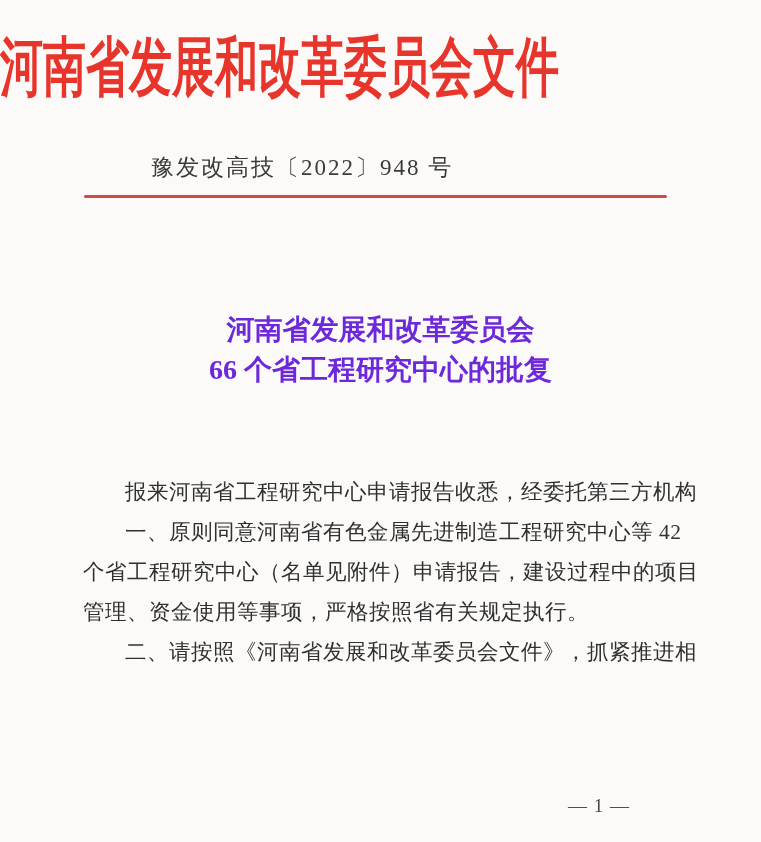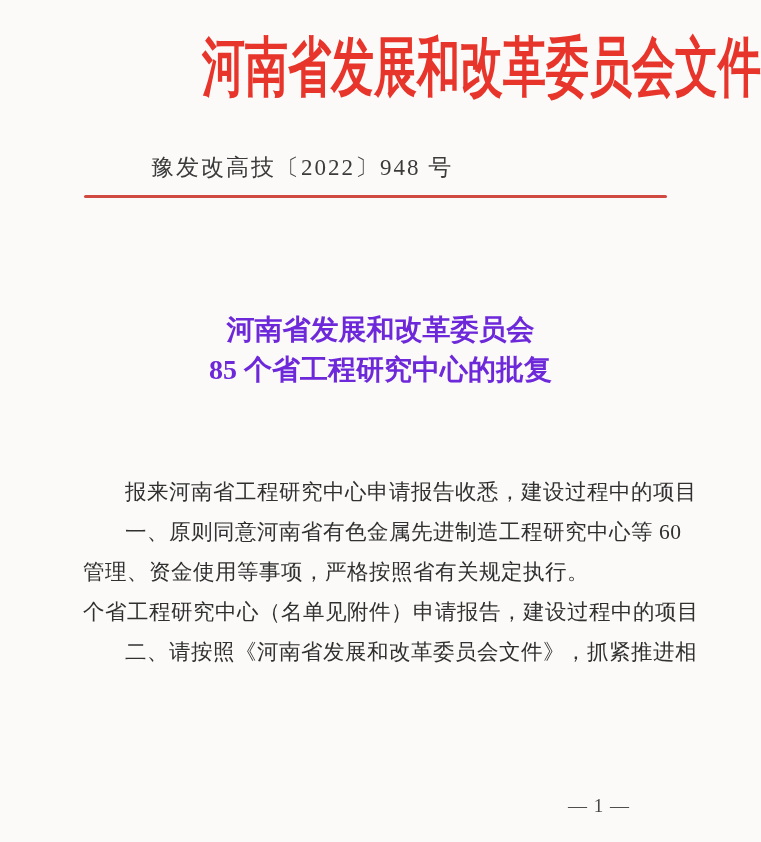--- a/index.html
+++ b/index.html
@@ -17,21 +17,21 @@
   .page {
     position: absolute;
     inset: 0;
   }
   
   .banner {
     position: absolute;
     top: 33px;
     left: 0;
     width: 761px;
-    text-align: right;
+    text-align: left;
   }
   .banner-text {
     display: inline-block;
     font-size: 43px;
     line-height: 45px;
     font-weight: bold;
     color: #e8352b;
     letter-spacing: 0px;
     white-space: nowrap;
     transform: scaleY(1.5);
@@ -116,33 +116,33 @@
   <div class="banner">
     <span class="banner-text">河南省发展和改革委员会文件</span>
   </div>
 
   <div class="doc-number">豫发改高技〔2022〕948 号</div>
 
   <div class="red-rule"></div>
 
   <div class="doc-title">
     <span class="title-line">河南省发展和改革委员会</span>
-    <span class="title-line">85 个省工程研究中心的批复</span>
+    <span class="title-line">66 个省工程研究中心的批复</span>
   </div>
 
   <div class="body-block">
     <p>
     </p>
     <p>
-      <span class="body-line indent">报来河南省工程研究中心申请报告收悉，建设过程中的项目</span>
+      <span class="body-line indent">报来河南省工程研究中心申请报告收悉，经委托第三方机构</span>
     </p>
     <p>
-      <span class="body-line indent">一、原则同意河南省有色金属先进制造工程研究中心等 60</span>
+      <span class="body-line indent">一、原则同意河南省有色金属先进制造工程研究中心等 42</span>
+      <span class="body-line">个省工程研究中心（名单见附件）申请报告，建设过程中的项目</span>
       <span class="body-line">管理、资金使用等事项，严格按照省有关规定执行。</span>
-      <span class="body-line">个省工程研究中心（名单见附件）申请报告，建设过程中的项目</span>
     </p>
     <p>
       <span class="body-line indent">二、请按照《河南省发展和改革委员会文件》，抓紧推进相</span>
     </p>
   </div>
 
   <div class="page-number">— 1 —</div>
 
 </div>
 

